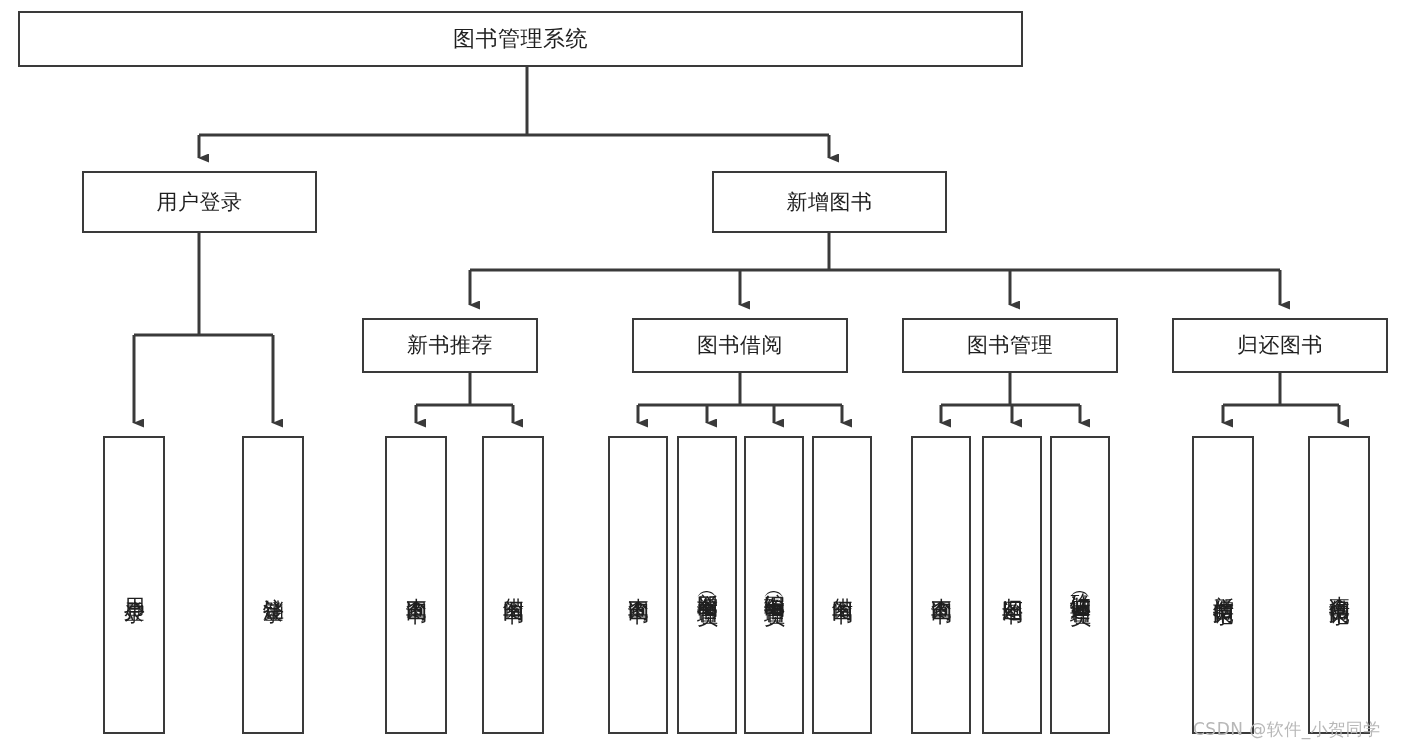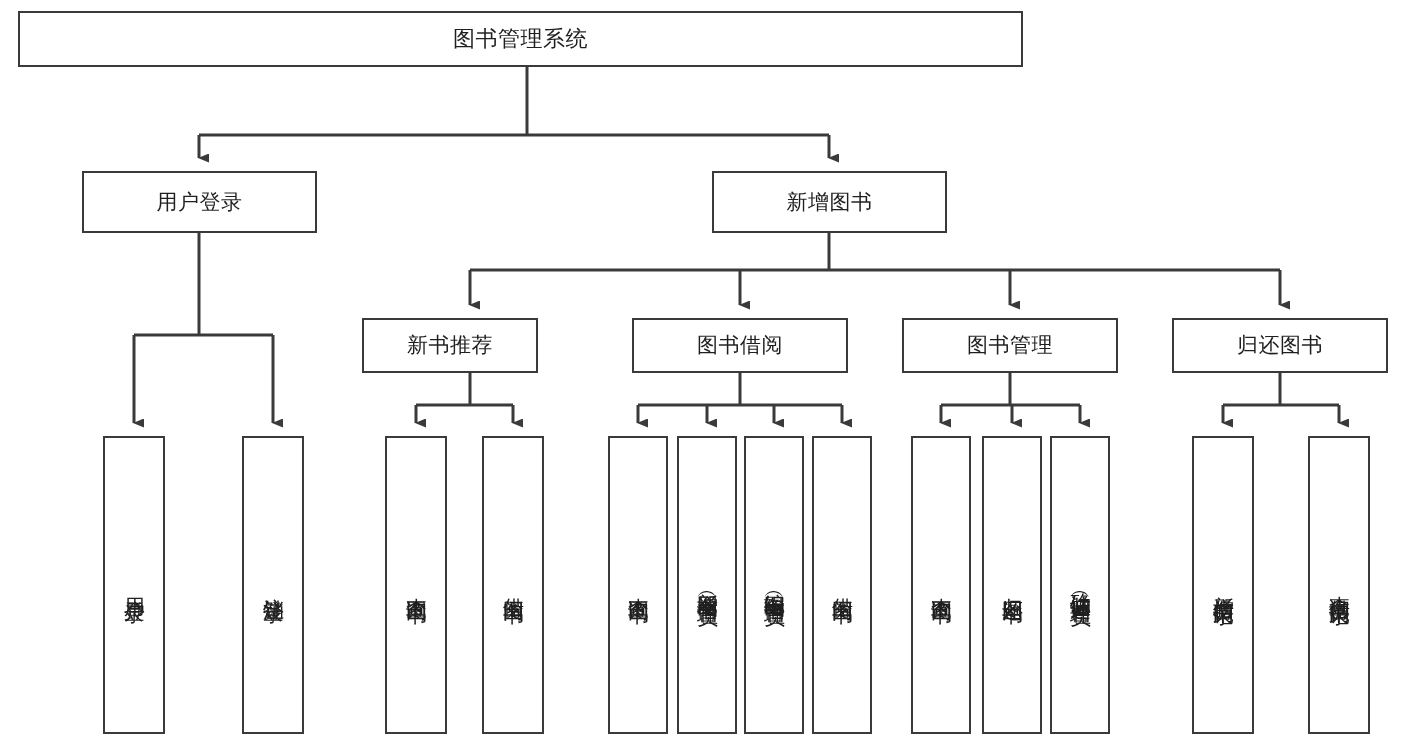--- a/index.html
+++ b/index.html
@@ -182,14 +182,15 @@
         <span class="node-label">确认归还（管理员）</span>
       </div>
       <div class="node vert" style="left: 1192px; top: 436px; width: 62px; height: 298px;">
         <span class="node-label">新增借阅记录</span>
       </div>
       <div class="node vert" style="left: 1308px; top: 436px; width: 62px; height: 298px;">
         <span class="node-label">查询借阅记录</span>
       </div>
     </div>
 
+  <div class="watermark" style="left: 1193px; top: 718px;">CSDN @软件_小贺同学</div>
 
 </div>
 
 </body></html>

